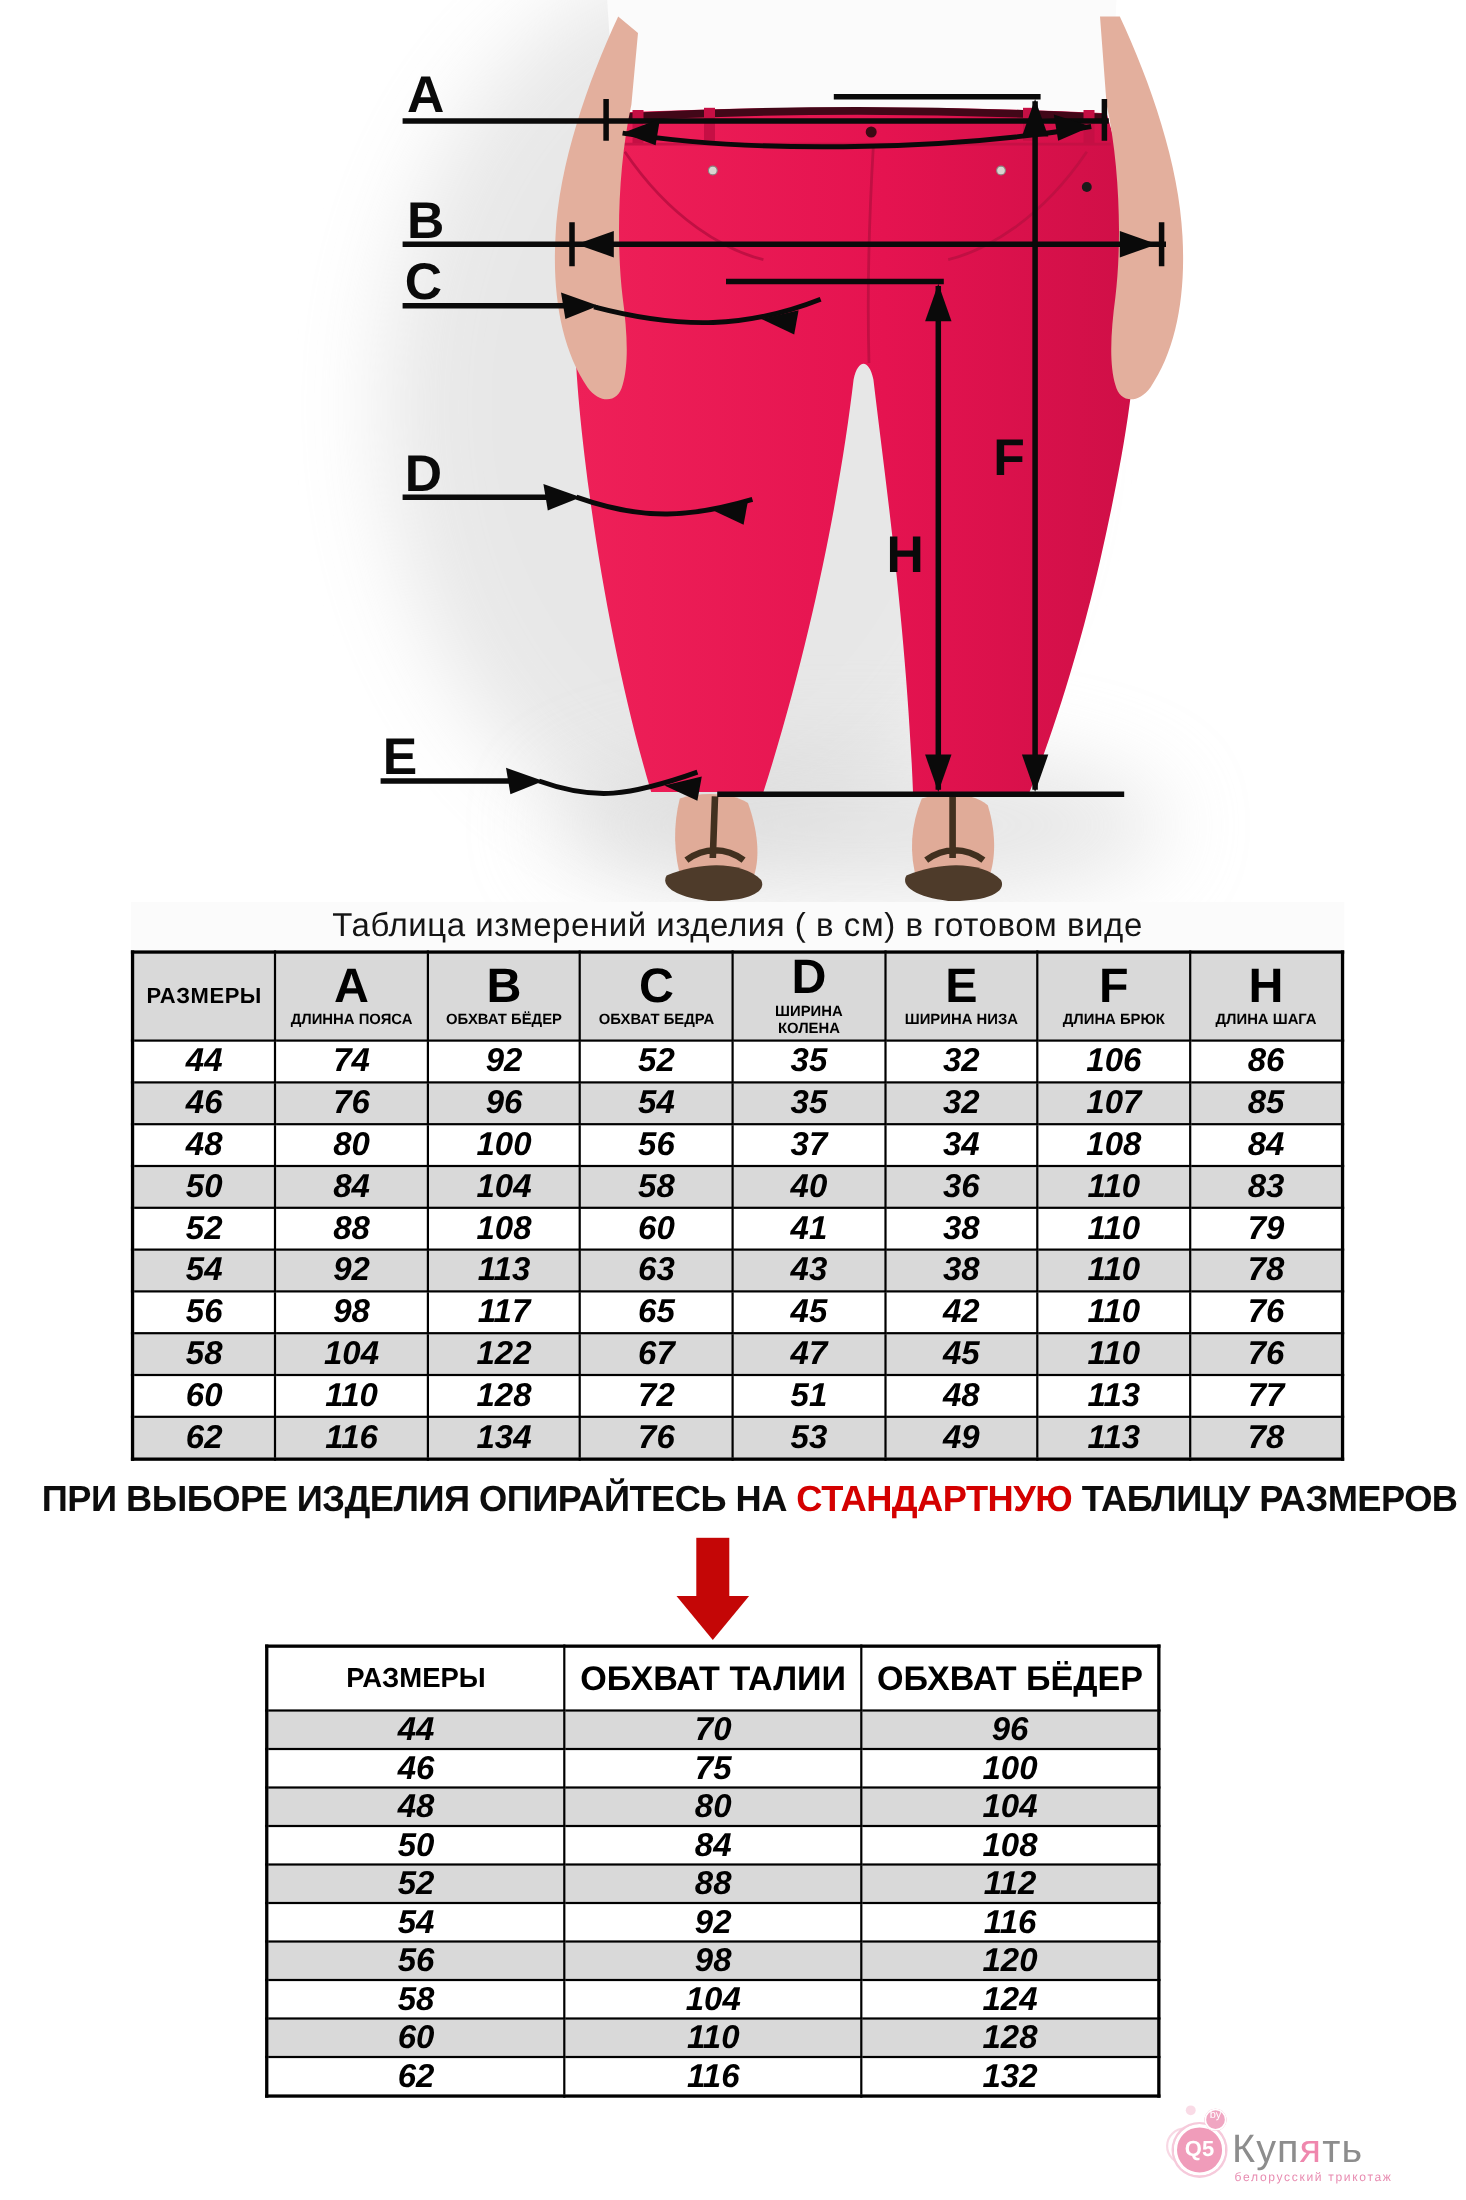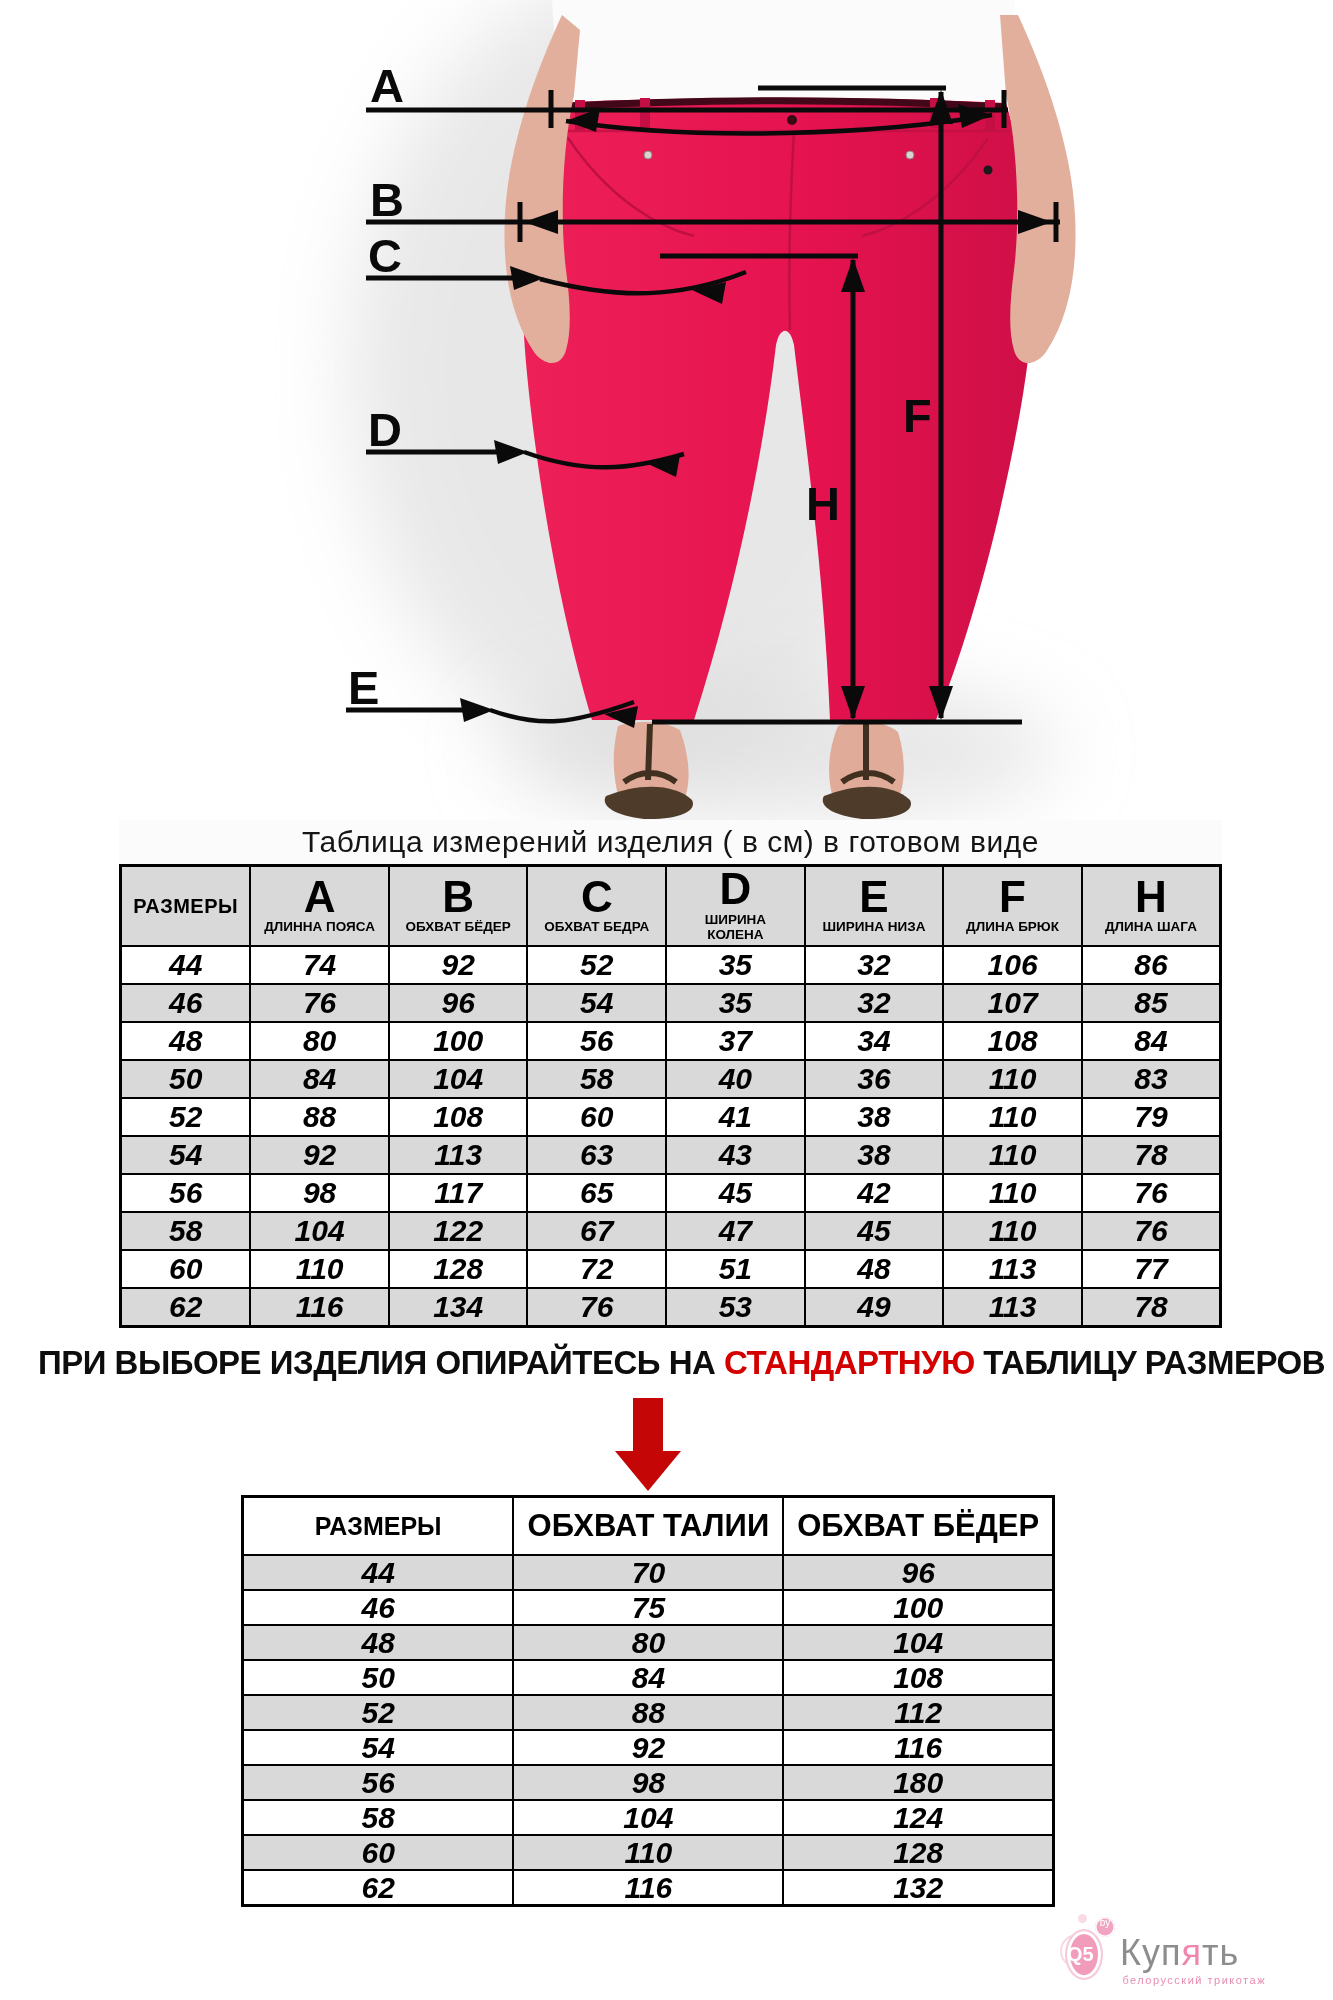--- a/index.html
+++ b/index.html
@@ -44,23 +44,23 @@
   .t2 .head-row th+th{font-size:31px;}
   .t2 tbody td{height:33px;font-size:30px;font-weight:bold;font-style:italic;line-height:1;}
   .t2 tbody tr:nth-child(odd){background:#d9d9d9;}
 
   
   .logo{position:absolute;left:1058px;top:1906px;width:230px;height:90px;}
   .logo .ring{position:absolute;left:2px;top:28px;width:30px;height:30px;border:2px solid #f5c3d6;
               border-radius:50%;opacity:.65;}
   .logo .bubble{position:absolute;left:20px;top:8px;width:9px;height:9px;border-radius:50%;
                 background:#f7d2e0;opacity:.8;}
-  .logo .badge{position:absolute;left:9px;top:25px;width:34px;height:47px;border-radius:50%;
+  .logo .badge{position:absolute;left:9px;top:25px;width:47px;height:47px;border-radius:50%;
                background:#f09cba;box-shadow:0 0 0 2px #f6cadb, inset 0 0 0 3px #ffffff;
-               display:flex;align-items:center;justify-content:flex-start;
+               display:flex;align-items:center;justify-content:center;
                color:#fff;font-size:20px;font-weight:bold;}
   .logo .by{position:absolute;left:37px;top:11px;width:20px;height:20px;border-radius:50%;
             background:#f0a6c2;box-shadow:inset 0 0 0 1.5px #ffffff;
             display:flex;align-items:flex-start;justify-content:center;color:#fff;font-size:10px;}
   .logo .word{position:absolute;left:62px;top:29px;font-size:36px;color:#8d8d8d;line-height:1;
               letter-spacing:1px;}
   .logo .word .accent{color:#ef87ad;}
   .logo .tagline{position:absolute;left:62px;top:68px;width:146px;text-align:right;
                  font-size:11px;color:#e88cb1;letter-spacing:1.5px;}
 </style>
@@ -384,21 +384,21 @@
             <td>112</td>
           </tr>
           <tr>
             <td>54</td>
             <td>92</td>
             <td>116</td>
           </tr>
           <tr>
             <td>56</td>
             <td>98</td>
-            <td>180</td>
+            <td>120</td>
           </tr>
           <tr>
             <td>58</td>
             <td>104</td>
             <td>124</td>
           </tr>
           <tr>
             <td>60</td>
             <td>110</td>
             <td>128</td>

